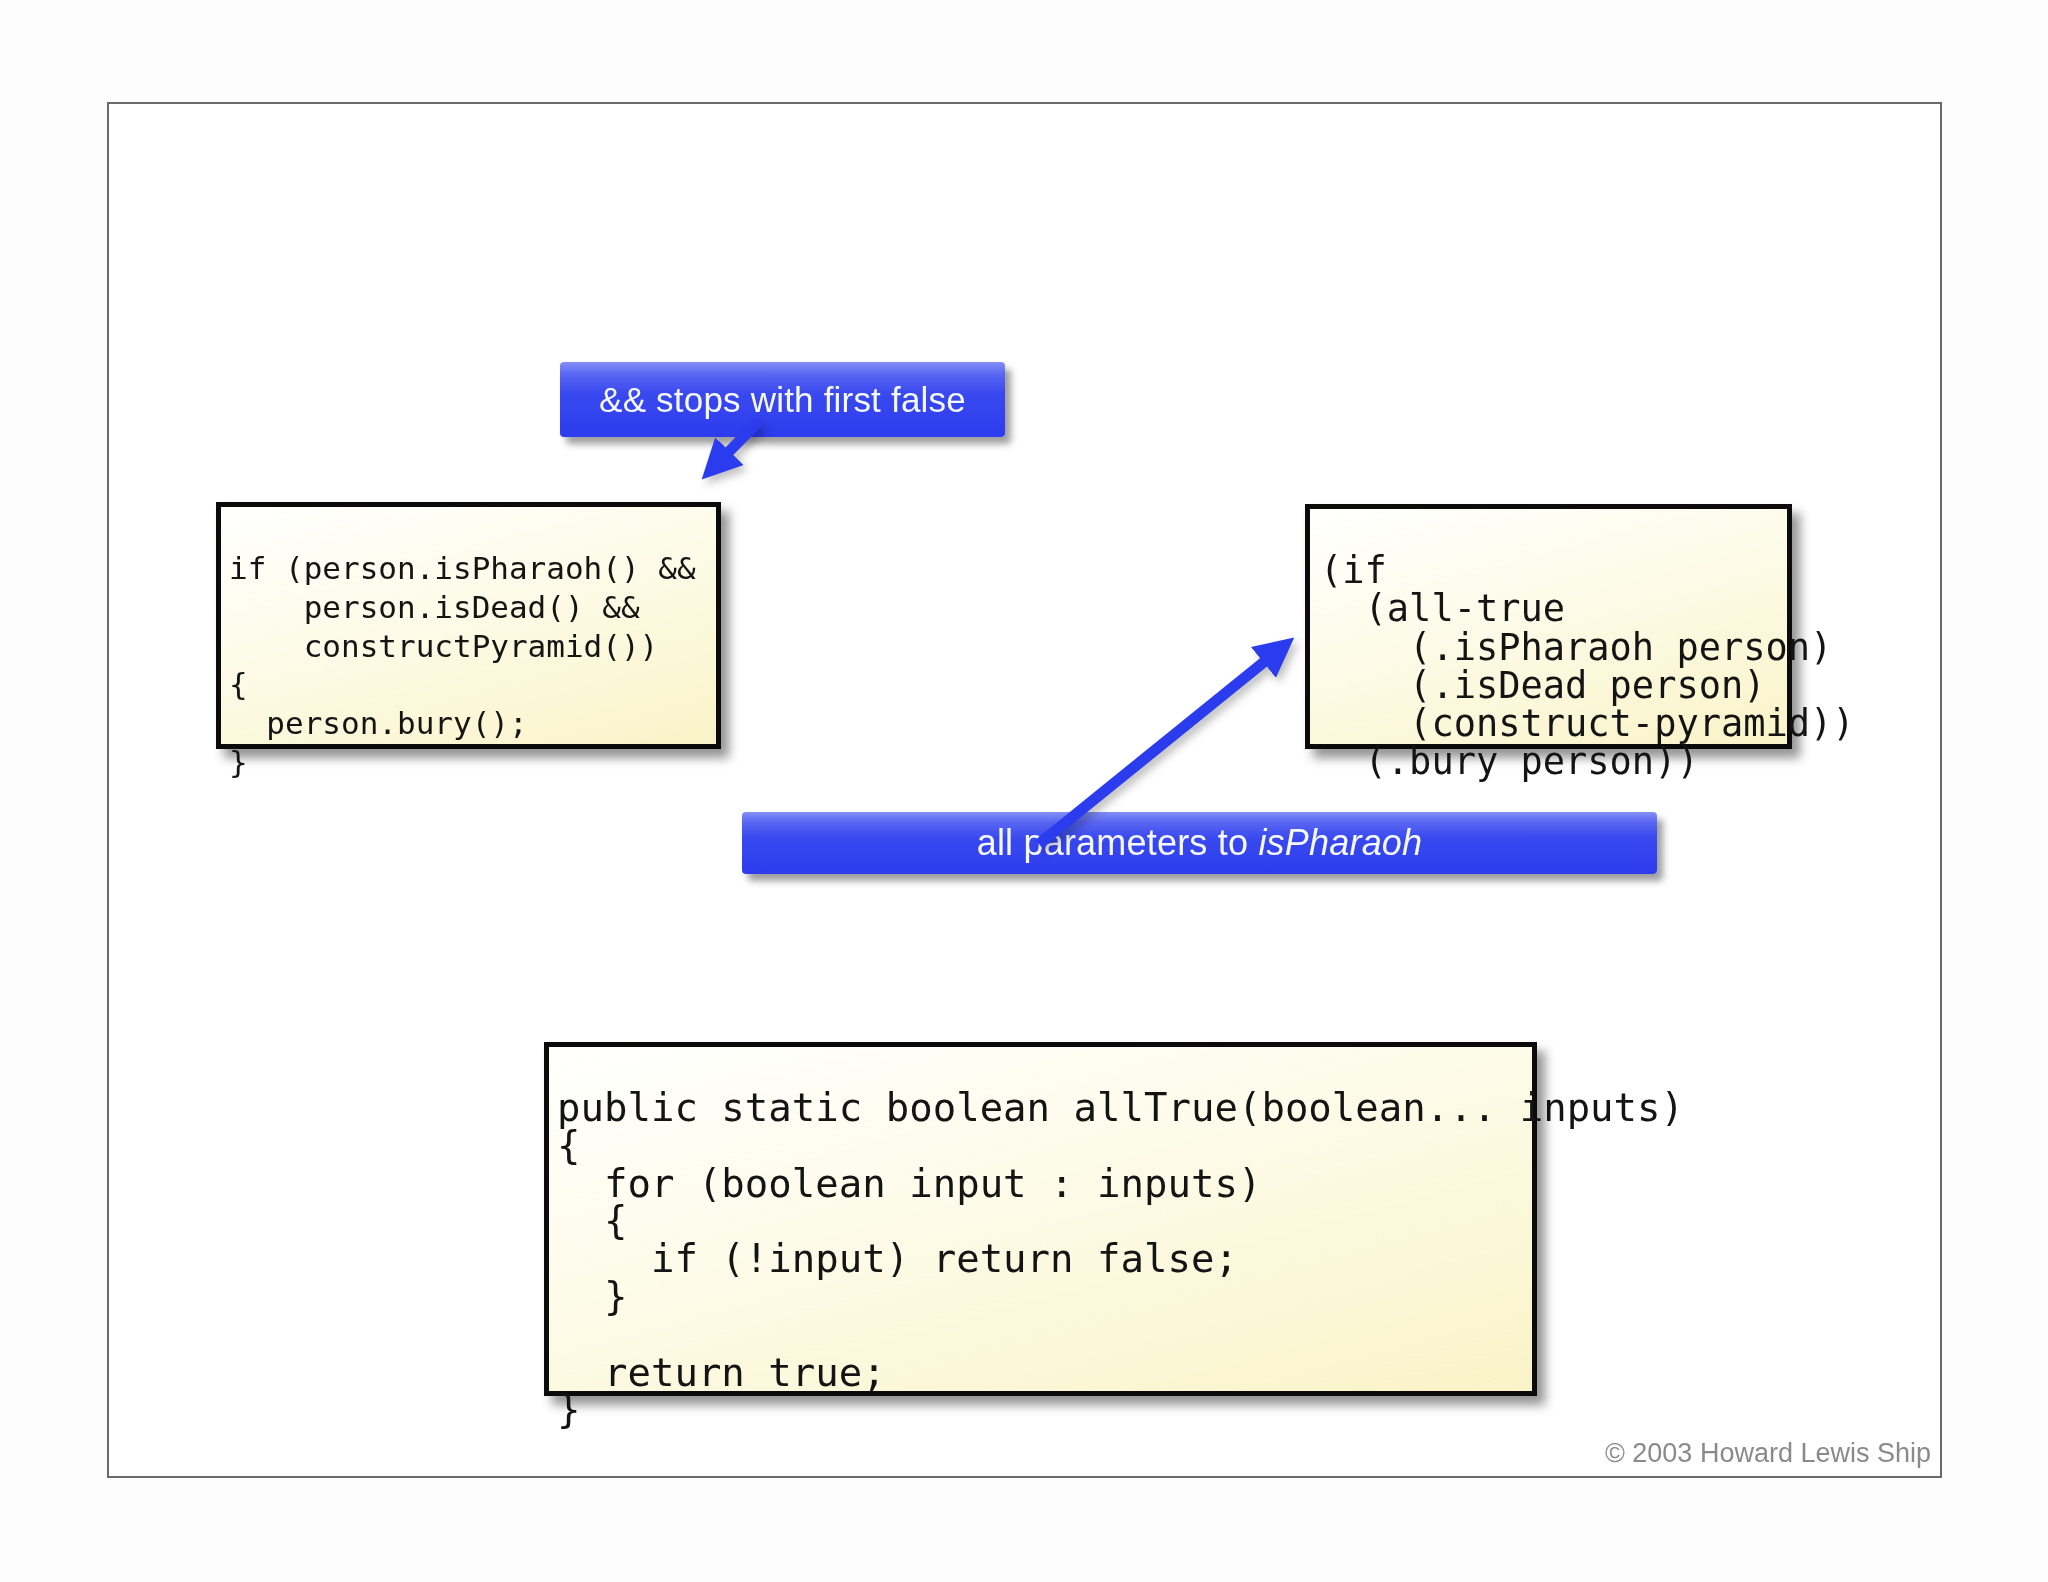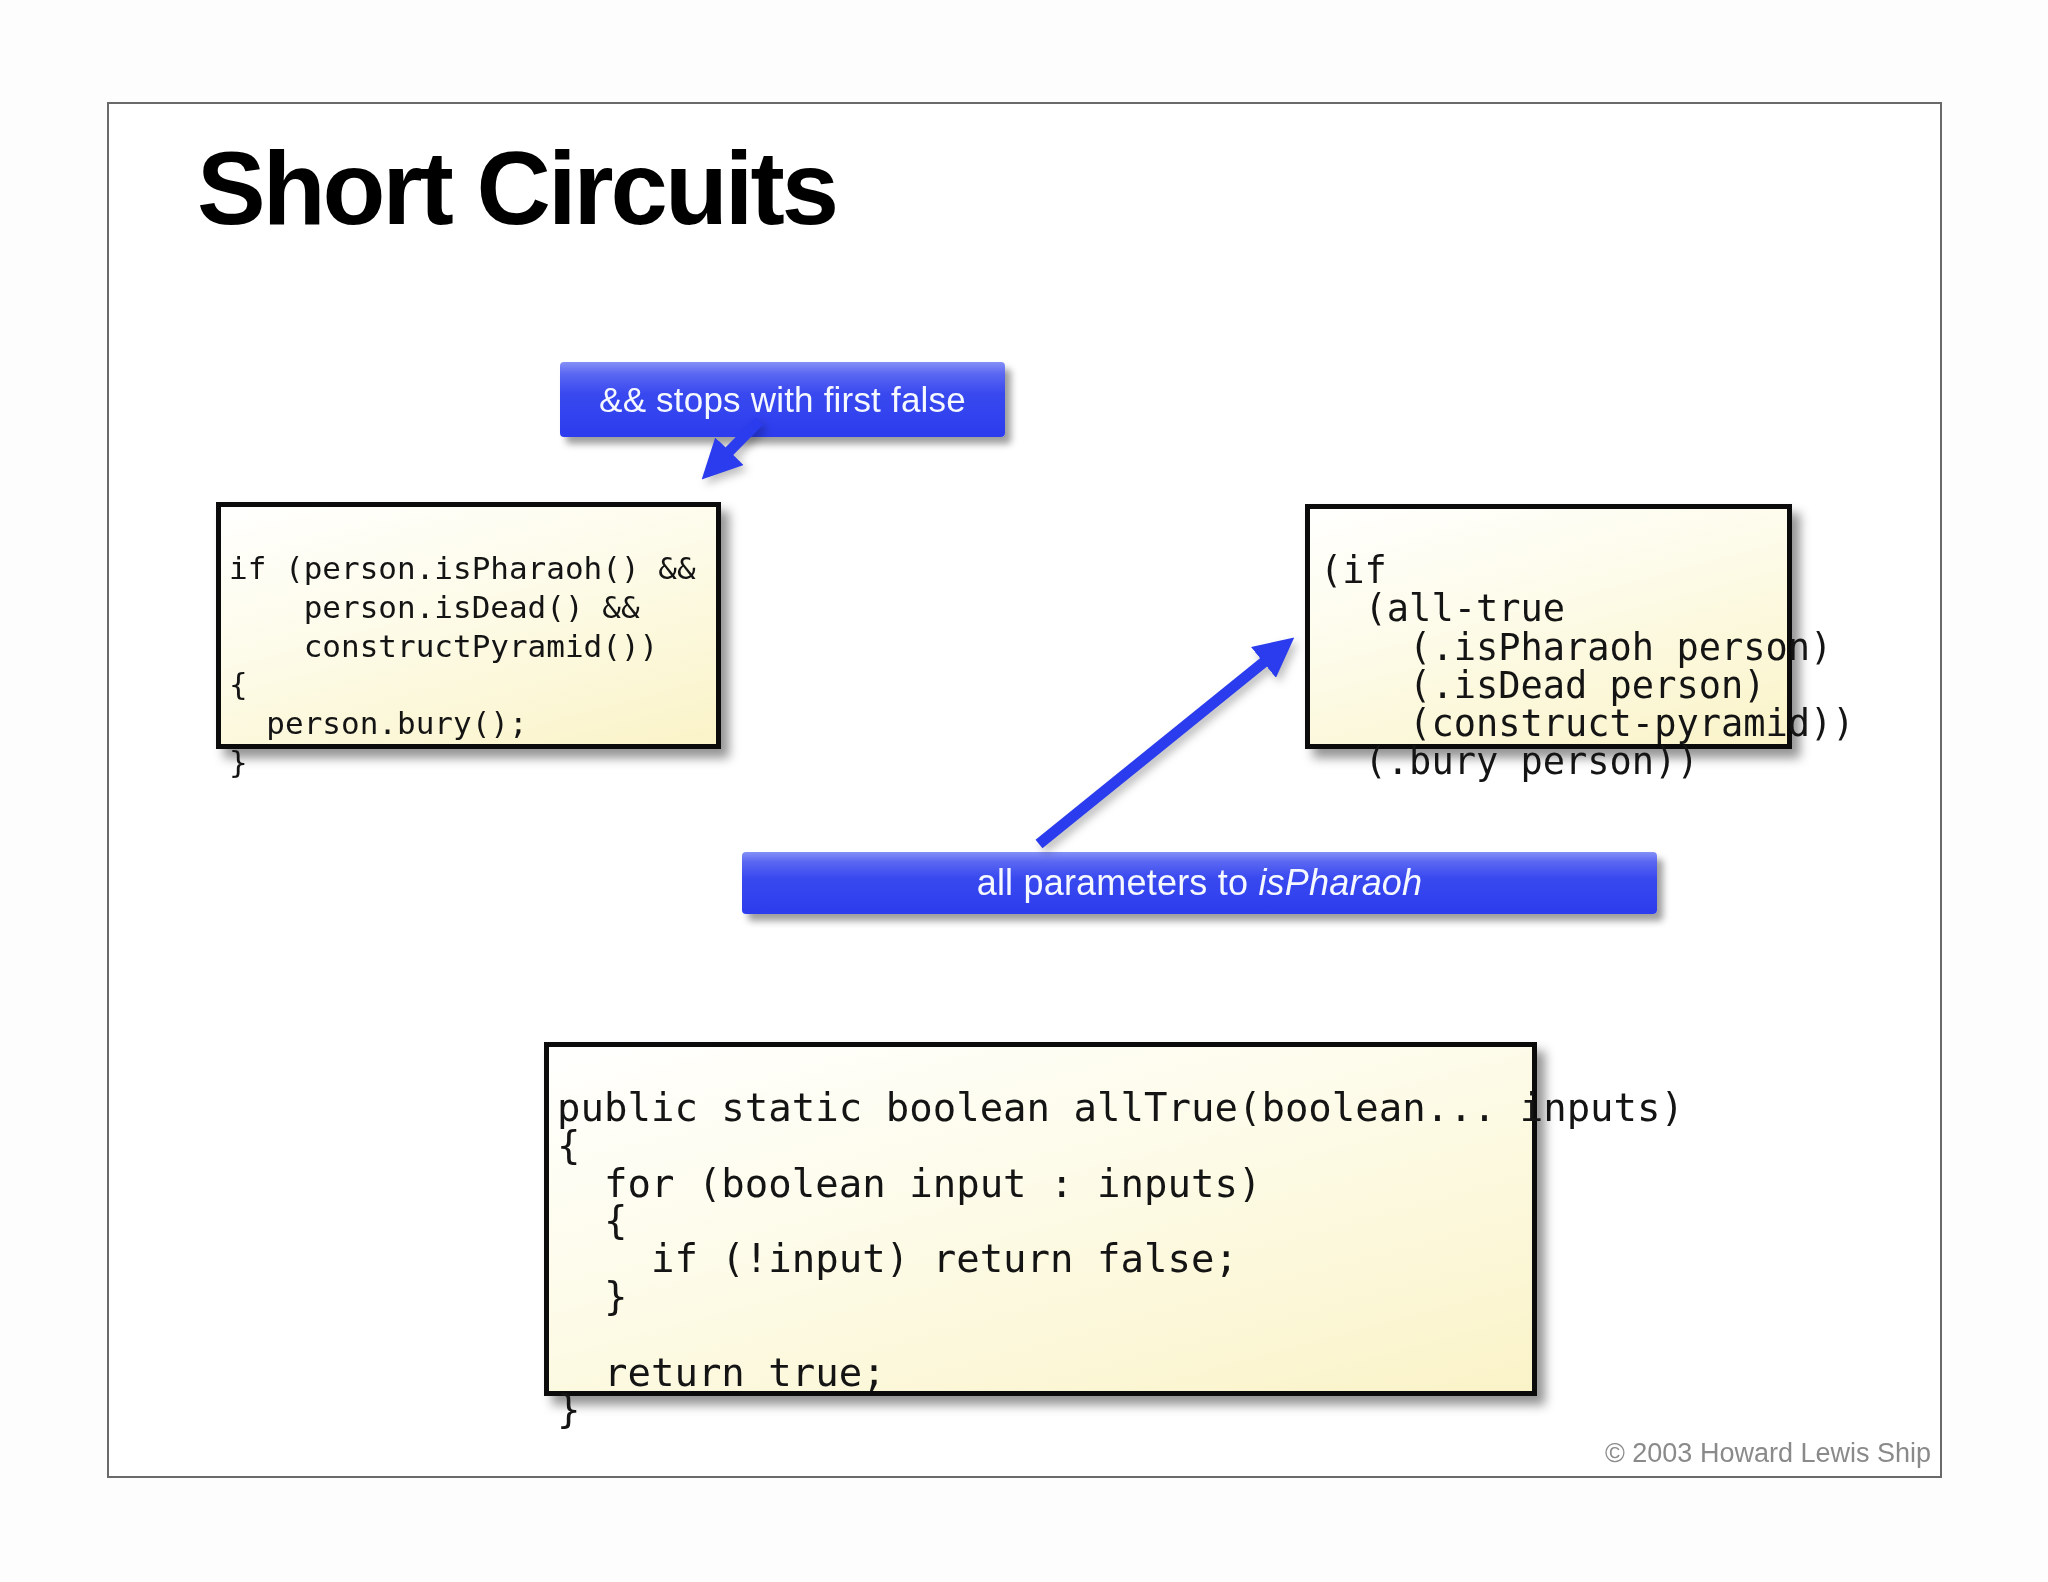--- a/index.html
+++ b/index.html
@@ -7,21 +7,21 @@
           font-family:"Liberation Sans",sans-serif;}
   .slide{position:absolute;left:107px;top:102px;width:1835px;height:1376px;
          box-sizing:border-box;background:#ffffff;border:2px solid #6a6a6a;}
   .title{position:absolute;left:88px;top:26px;font-size:103px;font-weight:800;
          letter-spacing:-3px;color:#000;line-height:1.15;white-space:nowrap;}
   .badge{position:absolute;box-sizing:border-box;display:flex;align-items:center;
          justify-content:center;color:#f6f8ff;font-size:36px;letter-spacing:0.2px;
          background:linear-gradient(180deg,#8490f6 0%,#5a67f2 16%,#3949ef 42%,#2c3cee 100%);
          border-radius:4px;box-shadow:6px 7px 7px rgba(0,0,0,0.38);white-space:pre;}
   .badge1{left:451px;top:258px;width:445px;height:75px;font-size:35px;text-align:right;}
-  .badge2{left:633px;top:748px;width:915px;height:62px;justify-content:center;}
+  .badge2{left:633px;top:708px;width:915px;height:62px;justify-content:center;}
   .badge .it{font-style:italic;}
   .codebox{position:absolute;box-sizing:border-box;border:5px solid #0b0b0b;
            background:linear-gradient(165deg,#fffffe 0%,#fdfbe8 45%,#faf3c8 100%);
            box-shadow:8px 9px 10px rgba(0,0,0,0.42);}
   .code-text{font-family:"DejaVu Sans Mono","Liberation Mono",monospace;color:#141414;
              white-space:pre;margin-top:39px;}
   .box-java-if{left:107px;top:398px;width:505px;height:247px;}
   .box-java-if .code-text{padding:3px 0 0 8px;font-size:31px;line-height:38.8px;}
   .box-clj-if{left:1196px;top:400px;width:487px;height:245px;}
   .box-clj-if .code-text{padding:4px 0 0 10px;font-size:37px;line-height:38.3px;}
@@ -31,21 +31,20 @@
   .footer-text{position:absolute;color:#8a8a8a;font-size:27px;line-height:30px;}
   .page-num{left:0;right:0;top:1334px;text-align:center;}
   .copyright{right:9px;top:1334px;text-align:right;}
 </style>
 </head>
 <body>
 
 <div class="canvas">
   <div class="slide">
 
-    <div class="title">Short Circuits</div>
 
     <div class="badge badge1">
       <span>&amp;&amp; stops with first false</span>
     </div>
 
     <div class="badge badge2">
       <span>all parameters to </span><span class="it">isPharaoh</span>
     </div>
 
     <svg class="arrows" width="1835" height="1376" viewBox="0 0 1835 1376">

